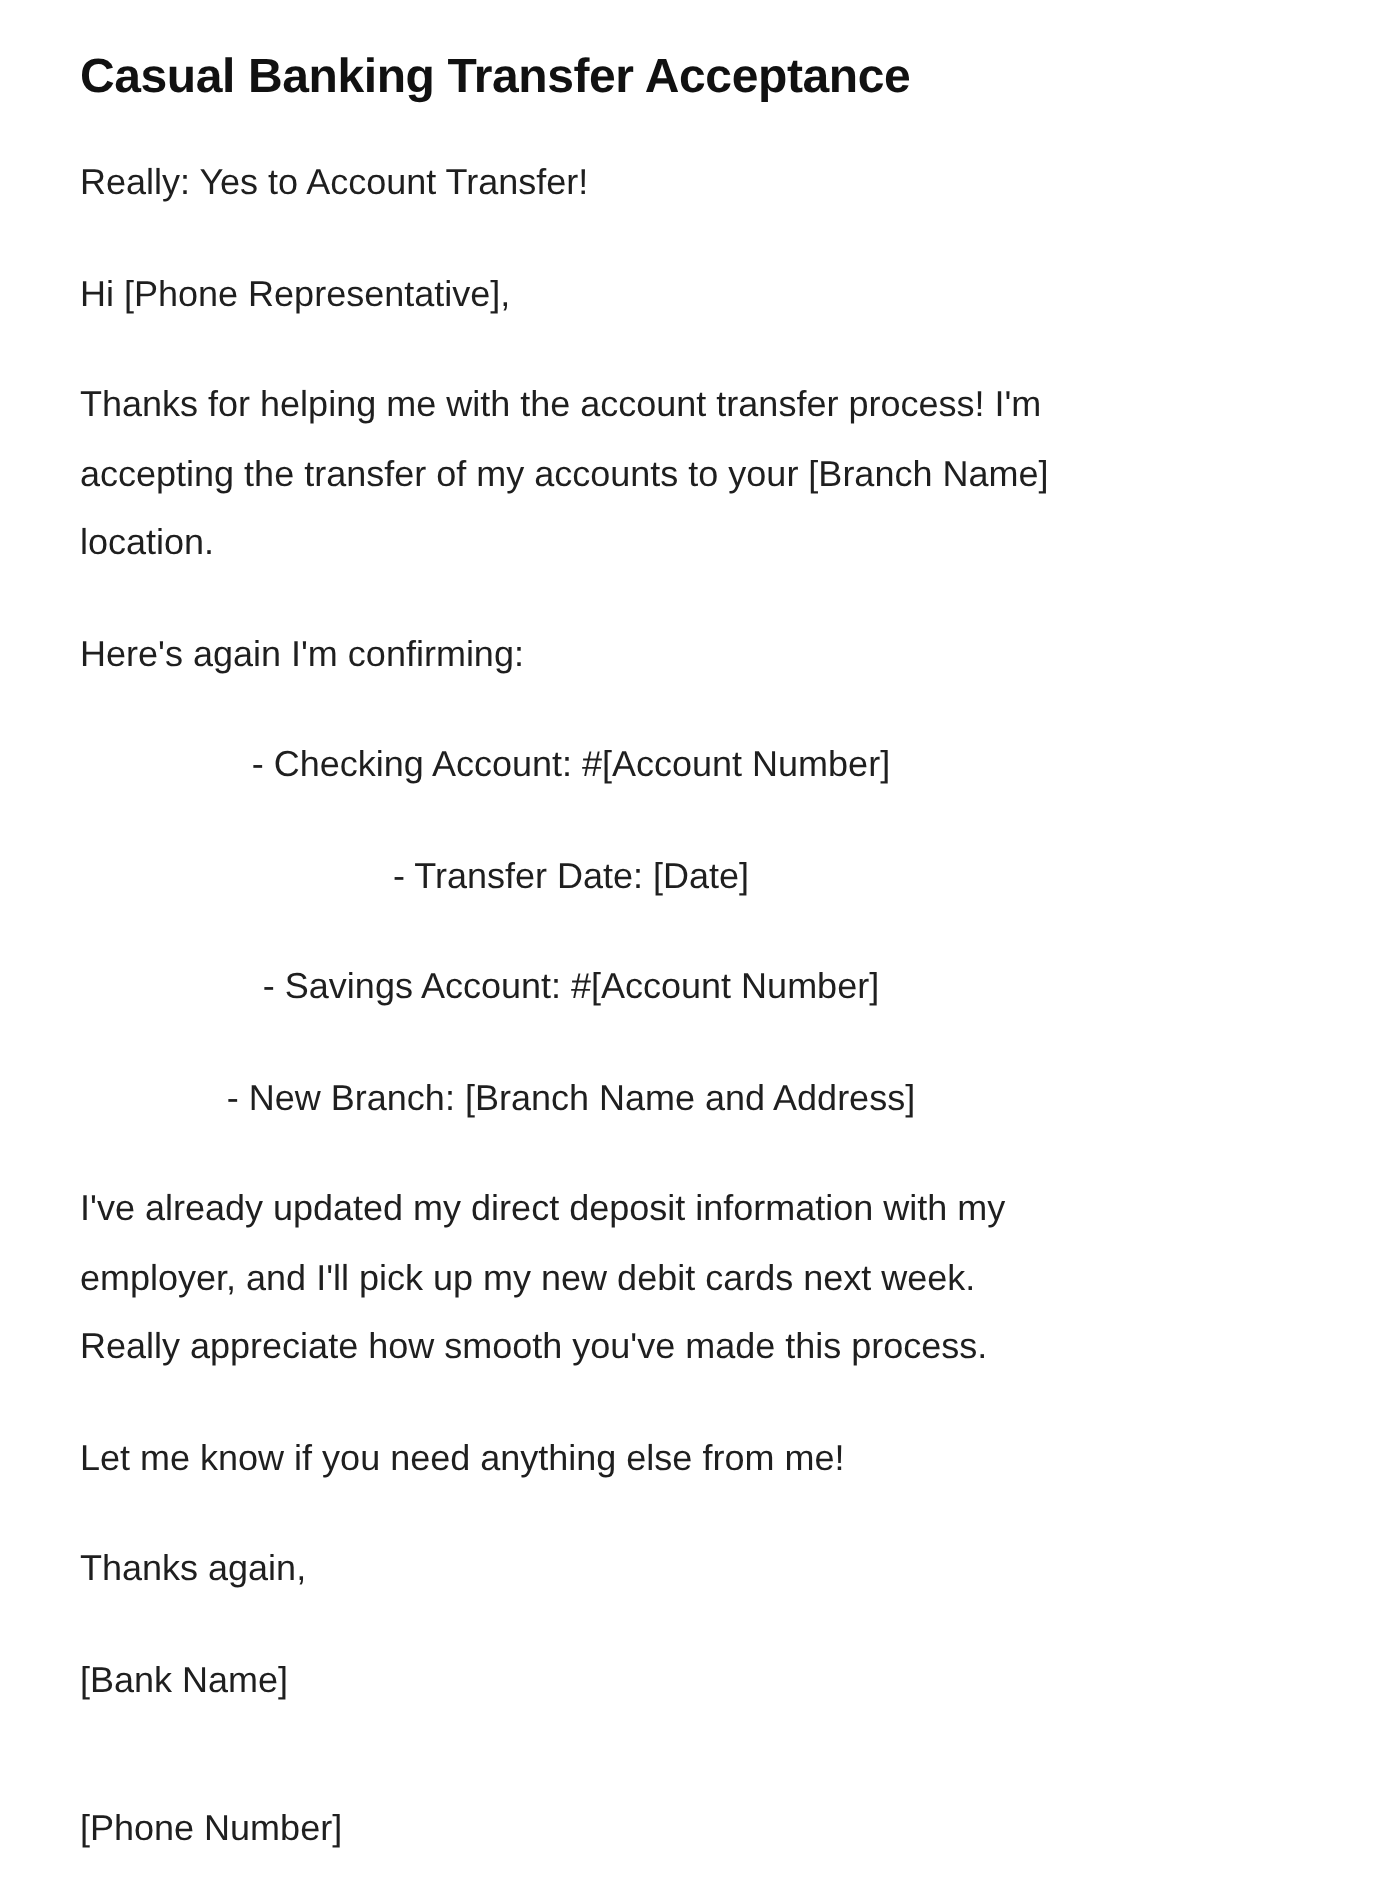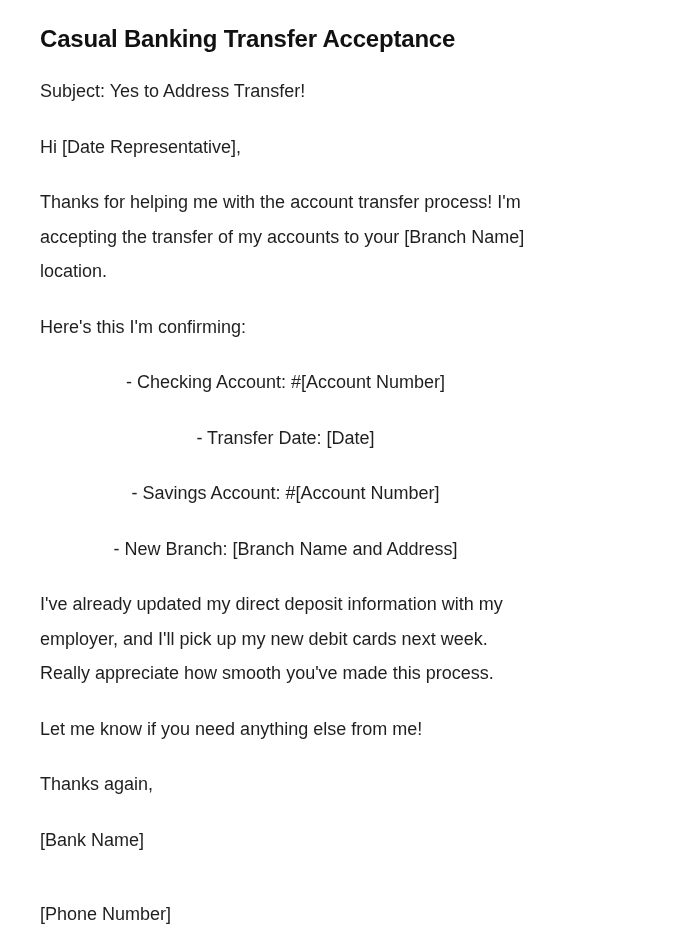--- a/index.html
+++ b/index.html
@@ -55,24 +55,24 @@
   }
 </style>
 </head>
 <body>
 
 <div class="page">
 
   <h1 class="doc-title">Casual Banking Transfer Acceptance</h1>
 
   <div class="body-block">
-      <p class="para">Subject: Yes to Address Transfer!</p>
-      <p class="para">Hi [Date Representative],</p>
+      <p class="para">Really: Yes to Account Transfer!</p>
+      <p class="para">Hi [Phone Representative],</p>
       <p class="para">Thanks for helping me with the account transfer process! I'm accepting the transfer of my accounts to your [Branch Name] location.</p>
-      <p class="para">Here's this I'm confirming:</p>
+      <p class="para">Here's again I'm confirming:</p>
       <p class="para list-line">- Checking Account: #[Account Number]</p>
       <p class="para list-line">- Transfer Date: [Date]</p>
       <p class="para list-line">- Savings Account: #[Account Number]</p>
       <p class="para list-line">- New Branch: [Branch Name and Address]</p>
       <p class="para">I've already updated my direct deposit information with my employer, and I'll pick up my new debit cards next week. Really appreciate how smooth you've made this process.</p>
       <p class="para">Let me know if you need anything else from me!</p>
       <p class="para">Thanks again,</p>
       <p class="para">[Bank Name]</p>
       <p class="para">[Phone Number]</p>
     </div>

